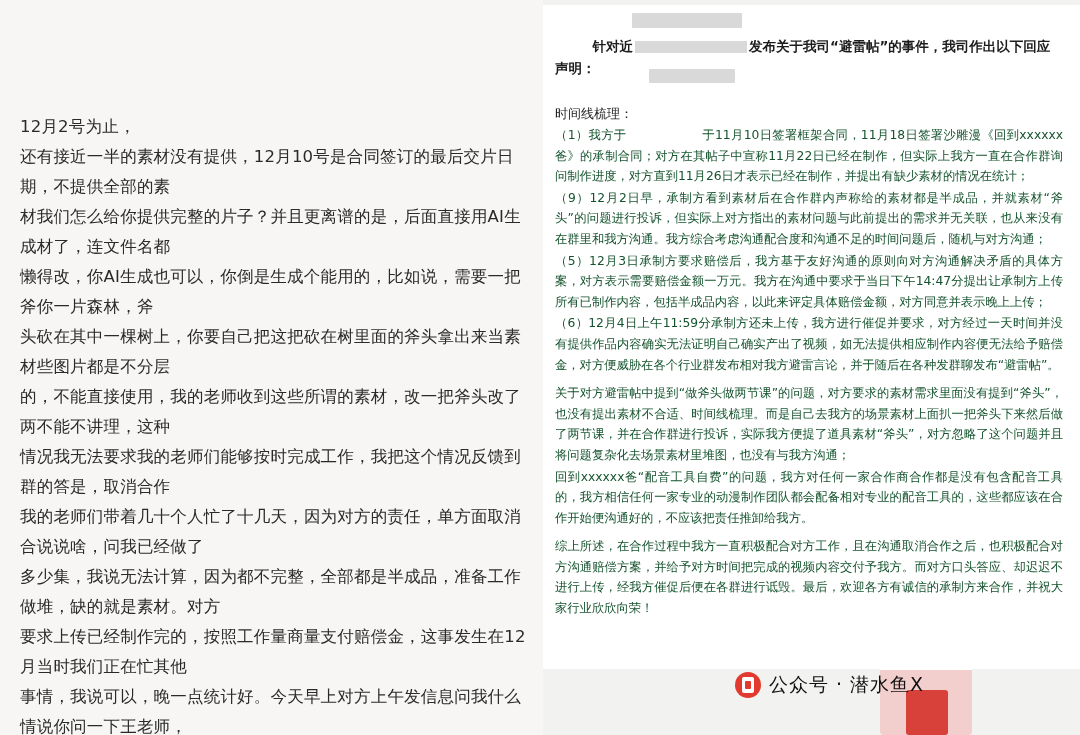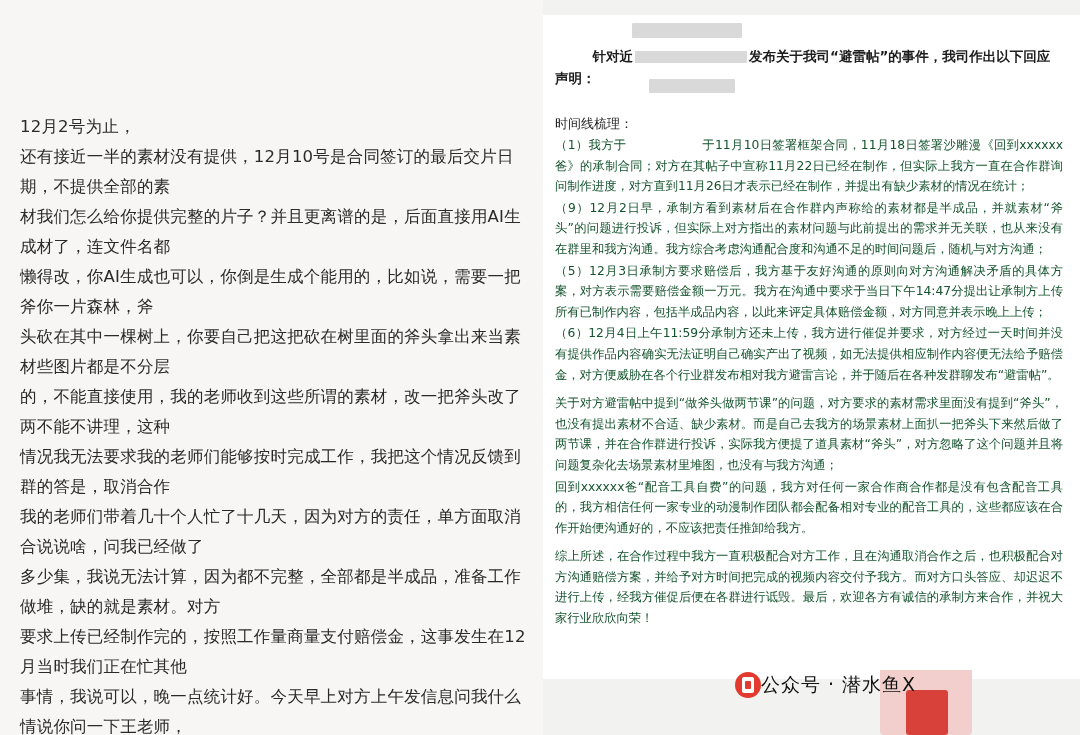--- a/index.html
+++ b/index.html
@@ -36,21 +36,21 @@
     line-height: 30px;
     color: #2a2a2a;
     letter-spacing: 0.2px;
     white-space: pre-wrap;
     word-break: break-all;
   }
   
   #right-panel {
     position: absolute;
     left: 543px;
-    top: 15px;
+    top: 5px;
     width: 537px;
     height: 664px;
     background: #ffffff;
   }
   #right-inner {
     position: absolute;
     left: 12px;
     top: 8px;
     width: 508px;
   }
@@ -89,20 +89,21 @@
     background: #d9d9d9;
     border-radius: 1px;
   }
   
   #watermark {
     position: absolute;
     left: 735px;
     top: 672px;
     display: flex;
     align-items: center;
+    gap: 8px;
   }
   #wm-logo {
     width: 26px;
     height: 26px;
     border-radius: 50%;
     background: #e23a2e;
     position: relative;
     flex: none;
   }
   #wm-logo::before {
@@ -187,21 +188,21 @@
         <span>针对近</span><span style="display:inline-block;width:112px;height:12px;background:#d9d9d9;vertical-align:middle;margin:0 2px;"></span><span>发布关于我司</span><span>“避雷帖”</span><span>的事件，我司作出以下回应声明：</span>
       </div>
 
       <div class="r-sub">时间线梳理：</div>
 
       <div class="r-para">（1）我方于　　　　　　于11月10日签署框架合同，11月18日签署沙雕漫《回到xxxxxx爸》的承制合同；对方在其帖子中宣称11月22日已经在制作，但实际上我方一直在合作群询问制作进度，对方直到11月26日才表示已经在制作，并提出有缺少素材的情况在统计；</div>
       <div class="r-para">（9）12月2日早，承制方看到素材后在合作群内声称给的素材都是半成品，并就素材“斧头”的问题进行投诉，但实际上对方指出的素材问题与此前提出的需求并无关联，也从来没有在群里和我方沟通。我方综合考虑沟通配合度和沟通不足的时间问题后，随机与对方沟通；</div>
       <div class="r-para">（5）12月3日承制方要求赔偿后，我方基于友好沟通的原则向对方沟通解决矛盾的具体方案，对方表示需要赔偿金额一万元。我方在沟通中要求于当日下午14:47分提出让承制方上传所有已制作内容，包括半成品内容，以此来评定具体赔偿金额，对方同意并表示晚上上传；</div>
       <div class="r-para">（6）12月4日上午11:59分承制方还未上传，我方进行催促并要求，对方经过一天时间并没有提供作品内容确实无法证明自己确实产出了视频，如无法提供相应制作内容便无法给予赔偿金，对方便威胁在各个行业群发布相对我方避雷言论，并于随后在各种发群聊发布“避雷帖”。</div>
       <div class="r-gap"></div>
-      <div class="r-para">关于对方避雷帖中提到“做斧头做两节课”的问题，对方要求的素材需求里面没有提到“斧头”，也没有提出素材不合适、缺少素材。而是自己去我方的场景素材上面扒一把斧头下来然后做了两节课，并在合作群进行投诉，实际我方便提了道具素材“斧头”，对方忽略了这个问题并且将问题复杂化去场景素材里堆图，也没有与我方沟通；</div>
+      <div class="r-para">关于对方避雷帖中提到“做斧头做两节课”的问题，对方要求的素材需求里面没有提到“斧头”，也没有提出素材不合适、时间线梳理。而是自己去我方的场景素材上面扒一把斧头下来然后做了两节课，并在合作群进行投诉，实际我方便提了道具素材“斧头”，对方忽略了这个问题并且将问题复杂化去场景素材里堆图，也没有与我方沟通；</div>
       <div class="r-para">回到xxxxxx爸“配音工具自费”的问题，我方对任何一家合作商合作都是没有包含配音工具的，我方相信任何一家专业的动漫制作团队都会配备相对专业的配音工具的，这些都应该在合作开始便沟通好的，不应该把责任推卸给我方。</div>
       <div class="r-gap"></div>
       <div class="r-para">综上所述，在合作过程中我方一直积极配合对方工作，且在沟通取消合作之后，也积极配合对方沟通赔偿方案，并给予对方时间把完成的视频内容交付予我方。而对方口头答应、却迟迟不进行上传，经我方催促后便在各群进行诋毁。最后，欢迎各方有诚信的承制方来合作，并祝大家行业欣欣向荣！</div>
     </div>
 
     <div class="redact" style="left:89px; top:8px; width:110px; height:15px;"></div>
     <div class="redact" style="left:106px; top:64px; width:86px; height:14px;"></div>
   </div>
 
   <div id="bottom-blob"></div>

